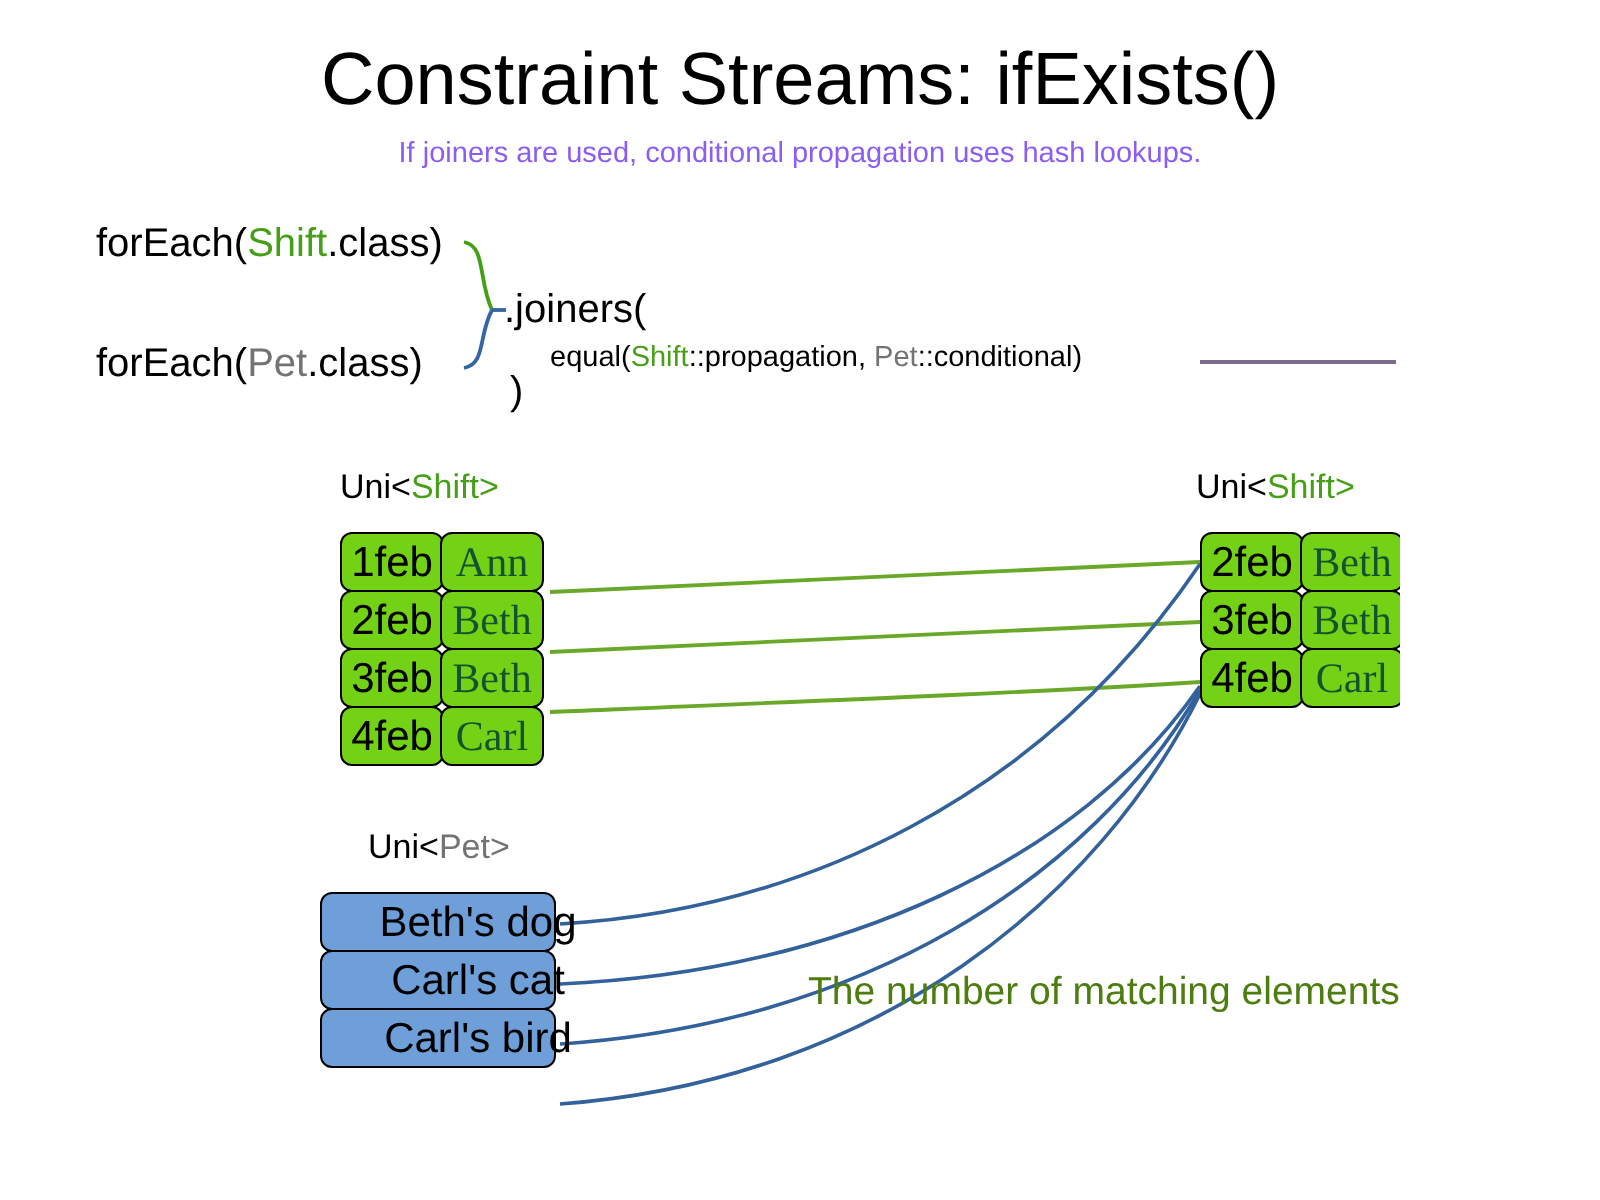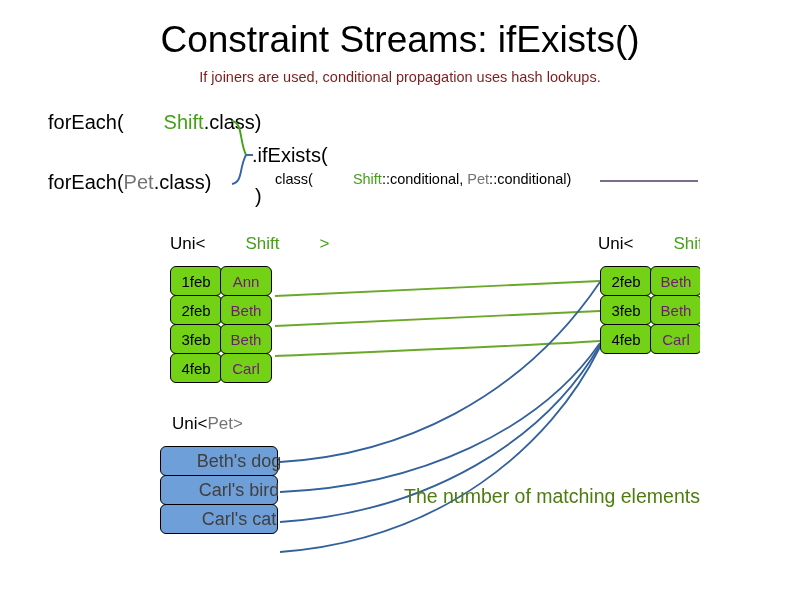--- a/index.html
+++ b/index.html
@@ -31,21 +31,21 @@
     white-space: nowrap;
   }
   #subtitle {
     position: absolute;
     left: 0;
     top: 67px;
     width: 800px;
     text-align: center;
     font-size: 14.5px;
     line-height: 20px;
-    color: #7f1d1d;
+    color: #8b5cf6;
     white-space: nowrap;
   }
 
   
   .codeline {
     position: absolute;
     font-size: 20px;
     line-height: 24px;
     white-space: nowrap;
     color: #000000;
@@ -56,21 +56,21 @@
   #code-closeparen    { left: 255px; top: 184px; }
   #code-equal {
     position: absolute;
     left: 275px;
     top: 170px;
     font-size: 14.5px;
     line-height: 18px;
     white-space: nowrap;
     color: #000000;
   }
-  .tok-shift { color: #45a018; margin-left: 40px; }
+  .tok-shift { color: #45a018; }
   .tok-pet   { color: #737373; }
 
   #equal-rule {
     position: absolute;
     left: 600px;
     top: 180px;
     width: 98px;
     height: 0;
     border-top: 2px solid #7d6b8e;
   }
@@ -86,62 +86,62 @@
   
   .stream-label {
     position: absolute;
     font-size: 17px;
     line-height: 23px;
     white-space: nowrap;
     color: #000000;
   }
   #label-left-shift  { left: 170px; top: 232px; }
   #label-right-shift { left: 598px; top: 232px; }
-  #label-pet         { left: 172px; top: 412px; }
+  #label-pet         { left: 184px; top: 412px; }
 
   
   .stream {
     position: absolute;
   }
   .pair-row {
     display: flex;
     height: 30px;
     margin-bottom: -1px;
   }
   .cell {
     box-sizing: border-box;
     border: 1.6px solid #000000;
     border-radius: 6px;
     display: flex;
     align-items: center;
     justify-content: center;
-    font-size: 15px;
+    font-size: 21px;
     line-height: 19px;
     white-space: nowrap;
   }
   .cell.green { background: #73d216; }
   .cell.date  { color: #000000; width: 52px; }
-  .cell.name  { color: #701a75; width: 52px; margin-left: -2px; }
+  .cell.name  { color: #14532d; width: 52px; margin-left: -2px; font-family: Liberation Serif, serif; }
 
   #stream-left-shift  { left: 170px; top: 266px; }
   #stream-right-shift { left: 600px; top: 266px; }
 
   .pet-row {
     box-sizing: border-box;
     width: 118px;
     height: 30px;
     background: #6f9fd8;
     border: 1.6px solid #000000;
     border-radius: 6px;
     display: flex;
     align-items: center;
     justify-content: center;
-    font-size: 18px;
+    font-size: 21px;
     line-height: 19px;
-    color: #404040;
+    color: #000000;
     white-space: nowrap;
     margin-bottom: -1px;
     padding-left: 40px;
   }
   #stream-pet { left: 160px; top: 446px; }
 
   
   #annotation {
     position: absolute;
     left: 404px;
@@ -167,23 +167,23 @@
 
 <div id="slide">
 
   <div id="title">Constraint Streams: ifExists()</div>
   <div id="subtitle">If joiners are used, conditional propagation uses hash lookups.</div>
 
   <div class="codeline" id="code-foreach-shift"><span>forEach(</span><span class="tok-shift">Shift</span><span>.class)</span></div>
 
   <div class="codeline" id="code-foreach-pet"><span>forEach(</span><span class="tok-pet">Pet</span><span>.class)</span></div>
 
-  <div class="codeline" id="code-ifexists">.ifExists(</div>
-
-  <div id="code-equal"><span>class(</span><span class="tok-shift">Shift</span><span>::conditional, </span><span class="tok-pet">Pet</span><span>::conditional)</span></div>
+  <div class="codeline" id="code-ifexists">.joiners(</div>
+
+  <div id="code-equal"><span>equal(</span><span class="tok-shift">Shift</span><span>::propagation, </span><span class="tok-pet">Pet</span><span>::conditional)</span></div>
 
   <div id="equal-rule"></div>
   <div id="equal-ellipsis">…</div>
 
   <div class="codeline" id="code-closeparen">)</div>
 
   <div class="stream-label" id="label-left-shift"><span>Uni&lt;</span><span class="tok-shift">Shift</span><span class="tok-shift">&gt;</span></div>
 
   <div class="stream-label" id="label-right-shift"><span>Uni&lt;</span><span class="tok-shift">Shift</span><span class="tok-shift">&gt;</span></div>
 
@@ -240,19 +240,19 @@
       <div class="cell green name">Beth</div>
     </div>
     <div class="pair-row">
       <div class="cell green date">4feb</div>
       <div class="cell green name">Carl</div>
     </div>
   </div>
 
   <div class="stream" id="stream-pet">
     <div class="pet-row">Beth's dog</div>
+    <div class="pet-row">Carl's cat</div>
     <div class="pet-row">Carl's bird</div>
-    <div class="pet-row">Carl's cat</div>
   </div>
 
   <div id="annotation"><span>The number of matching elements</span><br></div>
 
 </div>
 
 </body></html>

